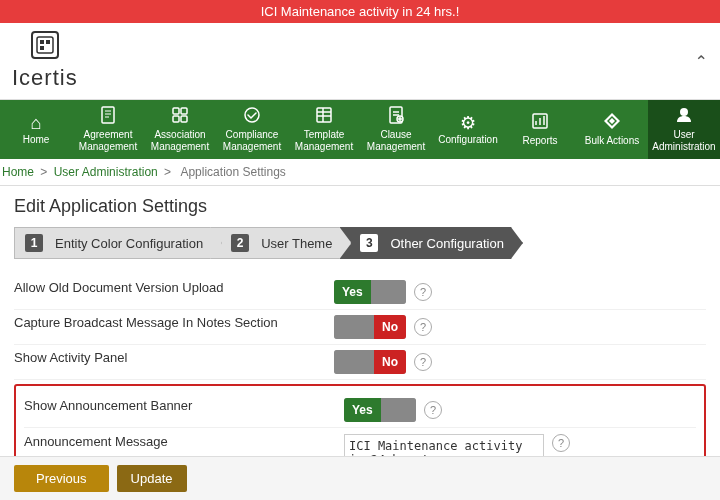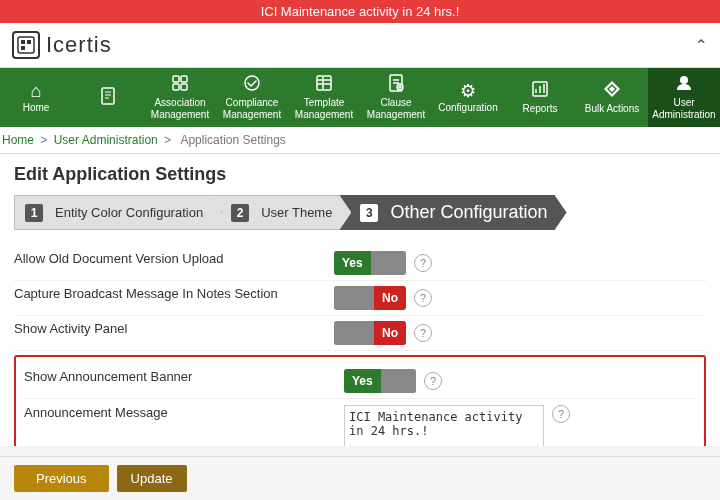--- a/index.html
+++ b/index.html
@@ -20,20 +20,21 @@
       background: white;
       padding: 8px 12px;
       display: flex;
       align-items: center;
       border-bottom: 1px solid #ddd;
     }
     .logo-container {
       display: flex;
       align-items: center;
       gap: 6px;
+      flex-direction: column;
     }
     .logo-icon {
       width: 28px;
       height: 28px;
       border: 2px solid #333;
       border-radius: 4px;
       display: flex;
       align-items: center;
       justify-content: center;
       font-size: 10px;
@@ -94,21 +95,21 @@
 
     
     .main-content {
       background: white;
       padding: 10px 14px 14px;
       height: calc(500px - 18px - 52px - 54px - 26px - 52px);
       overflow-y: auto;
     }
     .page-title {
       font-size: 18px;
-      font-weight: 700;
+      font-weight: 400;
       color: #333;
       margin-bottom: 10px;
     }
 
     
     .tabs {
       display: flex;
       align-items: stretch;
       margin-bottom: 16px;
       gap: 0;
@@ -288,20 +289,21 @@
   </div>
   <div class="nav-item">
     <span class="nav-icon">
       <svg width="18" height="18" viewBox="0 0 18 18" fill="white">
         <rect x="3" y="1" width="12" height="16" rx="1" fill="none" stroke="white" stroke-width="1.5"></rect>
         <line x1="6" y1="5" x2="12" y2="5" stroke="white" stroke-width="1"></line>
         <line x1="6" y1="8" x2="12" y2="8" stroke="white" stroke-width="1"></line>
         <line x1="6" y1="11" x2="10" y2="11" stroke="white" stroke-width="1"></line>
       </svg>
     </span>
+    <span class="nav-label">Agreement Management</span>
   </div>
   <div class="nav-item">
     <span class="nav-icon">
       <svg width="18" height="18" viewBox="0 0 18 18" fill="none" stroke="white" stroke-width="1.5">
         <rect x="2" y="2" width="6" height="6" rx="1"></rect>
         <rect x="10" y="2" width="6" height="6" rx="1"></rect>
         <rect x="2" y="10" width="6" height="6" rx="1"></rect>
         <rect x="10" y="10" width="6" height="6" rx="1"></rect>
       </svg>
     </span>
@@ -391,21 +393,21 @@
     <div class="tab" style="background:#e0e0e0; color:#333; border:1px solid #bbb; clip-path: polygon(0 0, calc(100% - 12px) 0, 100% 50%, calc(100% - 12px) 100%, 0 100%); padding: 6px 18px 6px 10px; z-index:3;">
       <span class="tab-number" style="background:#555; color:white; border-radius:2px; width:18px; height:18px; display:inline-flex; align-items:center; justify-content:center; font-size:12px;">1</span>
       <span style="margin-left:6px; font-size:13px;">Entity Color Configuration</span>
     </div>
     <div class="tab" style="background:#e0e0e0; color:#333; border:1px solid #bbb; clip-path: polygon(0 0, calc(100% - 12px) 0, 100% 50%, calc(100% - 12px) 100%, 0 100%); padding: 6px 18px 6px 20px; margin-left:-12px; z-index:2;">
       <span class="tab-number" style="background:#555; color:white; border-radius:2px; width:18px; height:18px; display:inline-flex; align-items:center; justify-content:center; font-size:12px;">2</span>
       <span style="margin-left:6px; font-size:13px;">User Theme</span>
     </div>
     <div class="tab active" style="background:#555; color:white; border:1px solid #555; clip-path: polygon(0 0, calc(100% - 12px) 0, 100% 50%, calc(100% - 12px) 100%, 0 100%); padding: 6px 18px 6px 20px; margin-left:-12px; z-index:1;">
       <span class="tab-number" style="background:white; color:#333; border-radius:2px; width:18px; height:18px; display:inline-flex; align-items:center; justify-content:center; font-size:12px; font-weight:bold;">3</span>
-      <span style="margin-left:6px; font-size:18px;">Other Configuration</span>
+      <span style="margin-left:6px; font-size:13px;">Other Configuration</span>
     </div>
   </div>
 
   <div class="field-row">
     <span class="field-label">Allow Old Document Version Upload</span>
     <div class="field-control">
       <div class="toggle-container">
         <div class="toggle-yes">Yes</div>
         <div class="toggle-slider" style="width:24px;"></div>
       </div>

